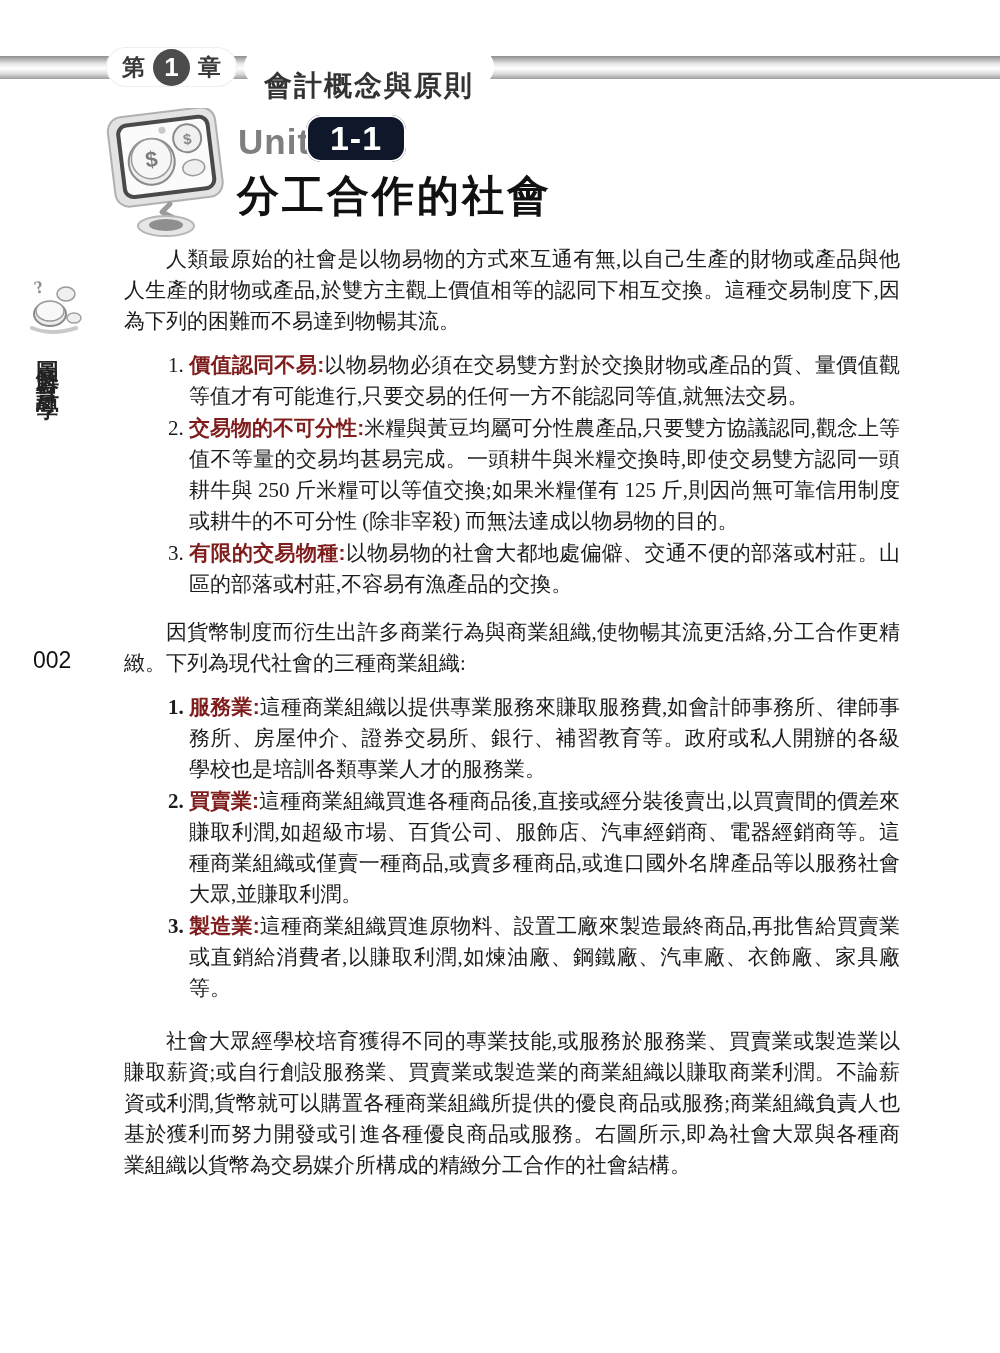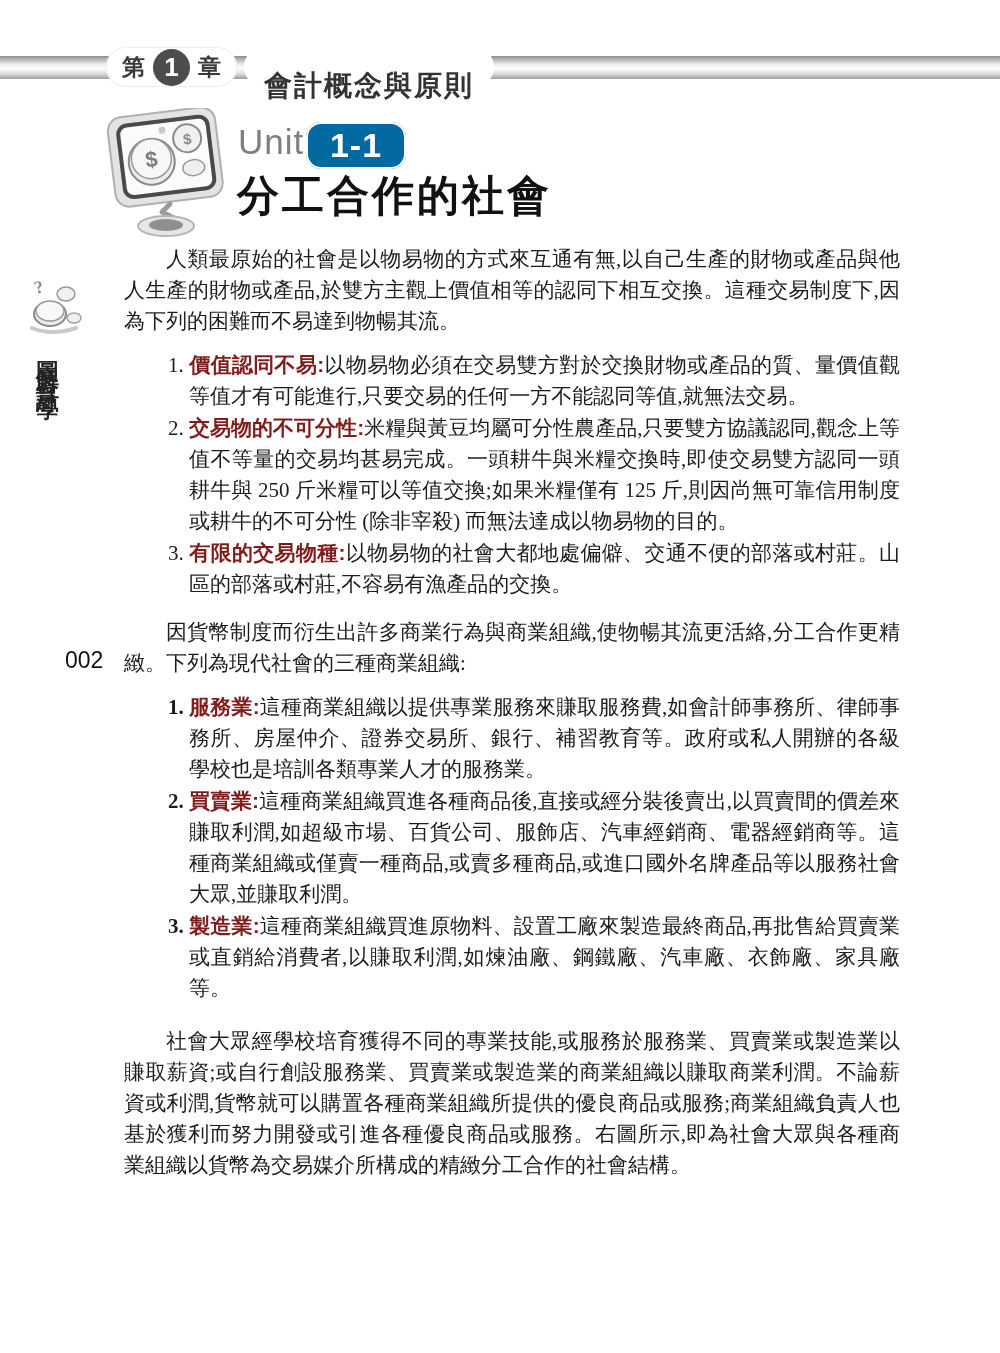--- a/index.html
+++ b/index.html
@@ -42,25 +42,25 @@
   .chapter-title{
     font-family:"Liberation Sans","DejaVu Sans",sans-serif;
     font-weight:bold;font-size:28px;color:#333333;letter-spacing:2px;margin-top:37px;
   }
 
   
   .unit-icon{position:absolute;left:100px;top:108px;width:132px;height:130px;}
   .unit-label{
     position:absolute;left:238px;top:122px;
     font-family:"Liberation Sans","DejaVu Sans",sans-serif;
-    font-weight:normal;font-size:35px;color:#7f7f7f;letter-spacing:1px;
+    font-weight:bold;font-size:35px;color:#7f7f7f;letter-spacing:1px;
   }
   .unit-badge{
-    position:absolute;left:306px;top:122px;width:100px;height:47px;
-    background:#0369a1;border-radius:15px;
+    position:absolute;left:306px;top:115px;width:100px;height:47px;
+    background:#0f172a;border-radius:15px;
     display:flex;align-items:center;justify-content:center;
     box-shadow:0 0 0 2px #ffffff inset;
   }
   .unit-badge-text{
     font-family:"Liberation Sans","DejaVu Sans",sans-serif;
     font-weight:bold;font-size:34px;color:#ffffff;letter-spacing:1px;
   }
   .unit-title{
     position:absolute;left:237px;top:168px;
     font-family:"Liberation Sans","DejaVu Sans",sans-serif;
@@ -70,21 +70,21 @@
   
   .sidebar-icon{position:absolute;left:22px;top:276px;width:62px;height:62px;}
   .series-title{
     position:absolute;left:32px;top:342px;
     writing-mode:vertical-rl;text-orientation:upright;
     font-size:23px;letter-spacing:9px;color:#222222;font-weight:bold;
   }
   .page-number{
     position:absolute;left:33px;top:647px;
     font-family:"Liberation Sans","DejaVu Sans",sans-serif;
-    font-size:23px;color:#111111;margin-left:32px;
+    font-size:23px;color:#111111;
   }
 
   
   .content{
     position:absolute;left:124px;top:244px;width:776px;
     font-size:21px;line-height:31px;text-align:justify;
   }
   .para{text-indent:2em;margin:0;}
   .gap-sm{height:12px;}
   .gap-md{height:17px;}

